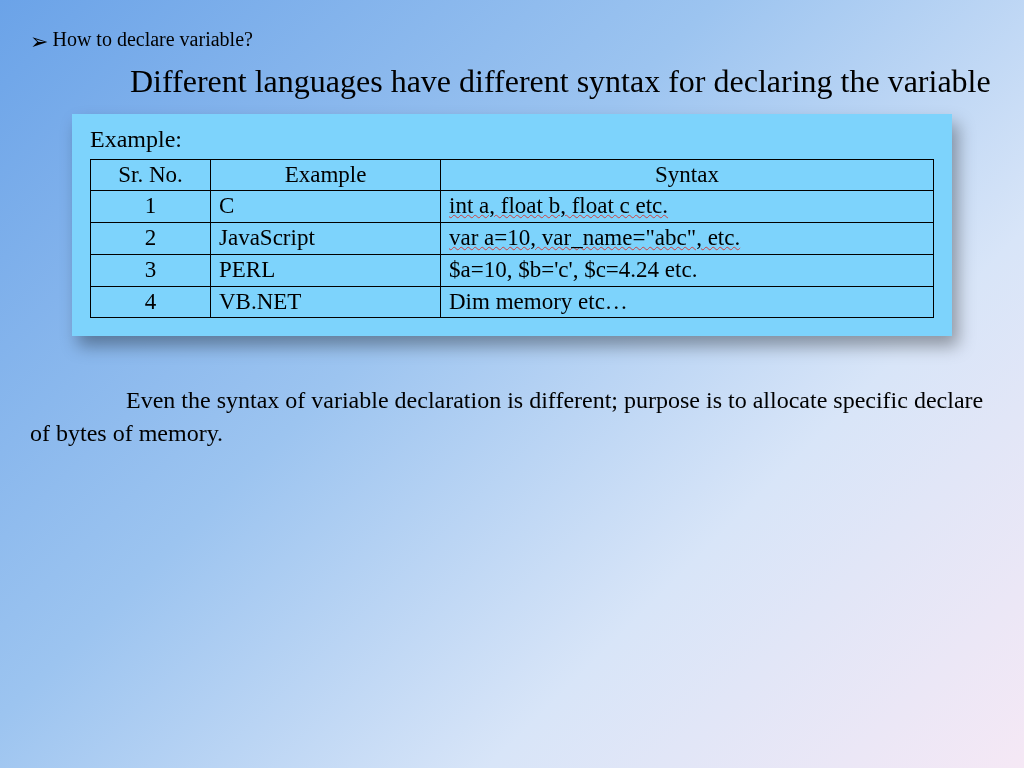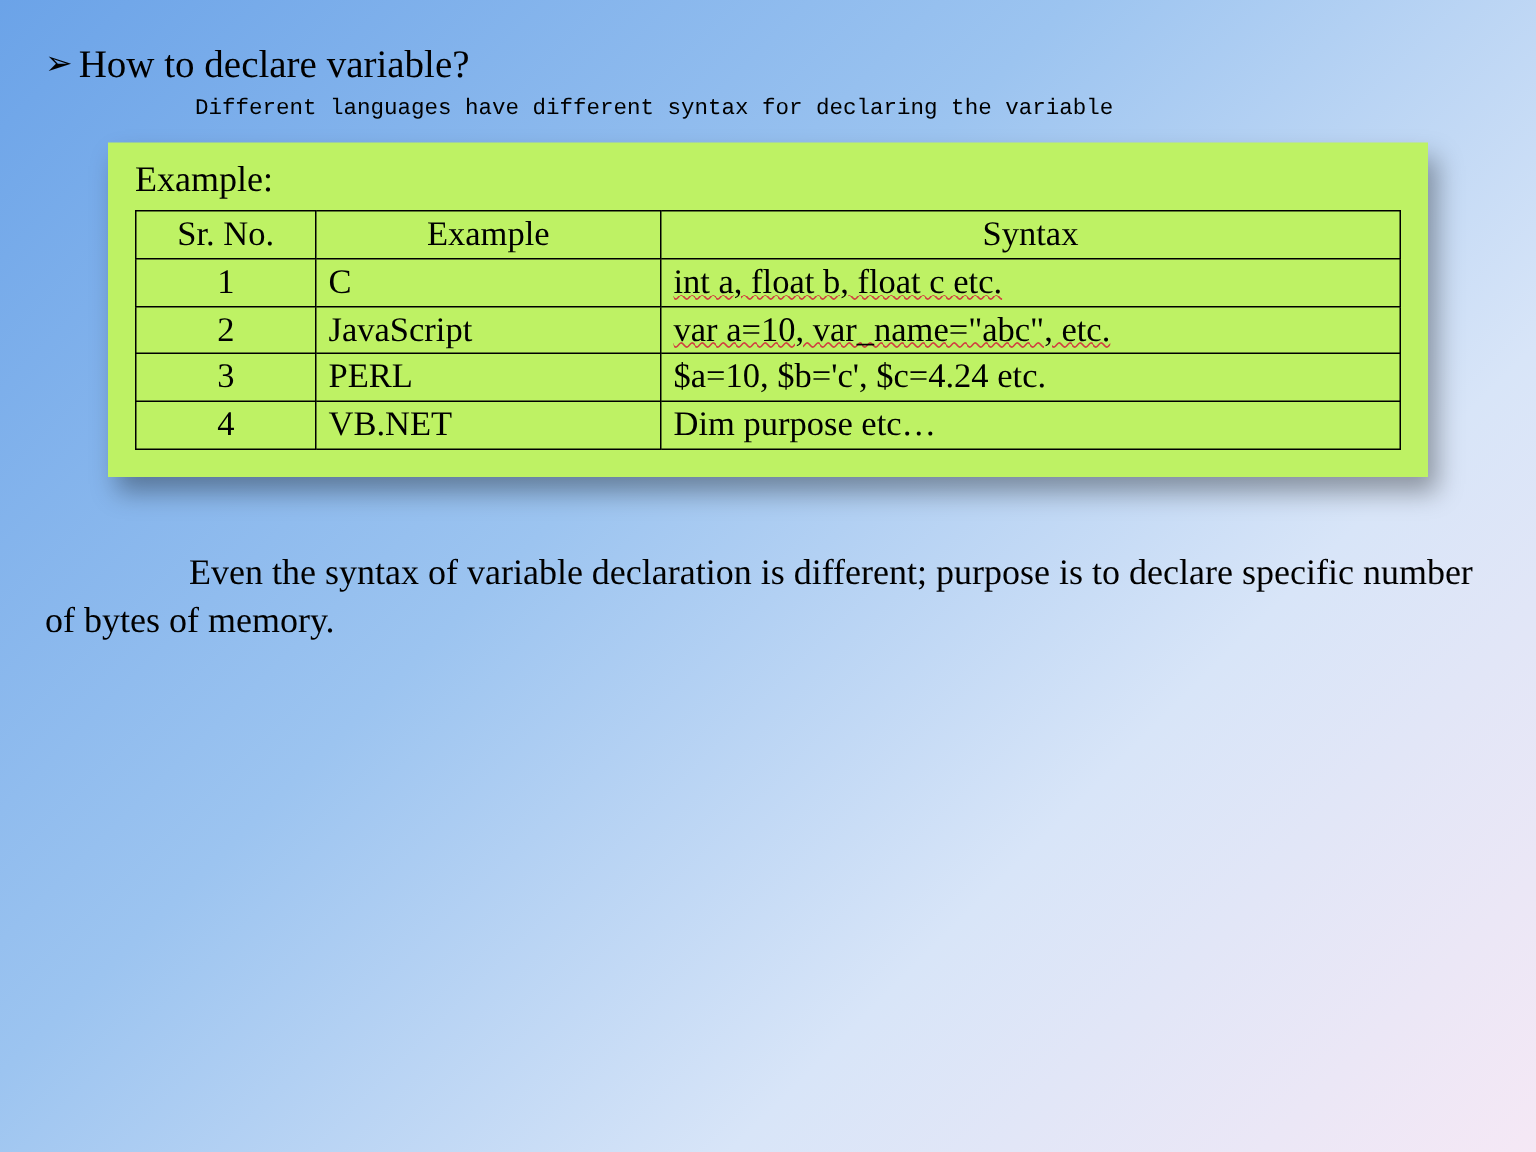--- a/index.html
+++ b/index.html
@@ -19,30 +19,29 @@
       display: flex;
       align-items: flex-start;
       gap: 4px;
     }
     .bullet {
       font-size: 22px;
       line-height: 1.3;
       color: #000;
     }
     .heading-text {
-      font-size: 26px;
+      font-size: 20px;
     }
     .subtitle {
-      font-size: 15px;
+      font-size: 32px;
       padding-left: 100px;
       margin-top: 6px;
-      font-family: Liberation Mono, monospace;
     }
     .card {
-      background: #bef264;
+      background: #7dd3fc;
       margin: 14px 42px 0 42px;
       padding: 12px 18px 18px 18px;
       box-shadow: 6px 10px 16px rgba(0,0,0,0.35);
     }
     .example-label {
       font-size: 24px;
       margin-bottom: 6px;
     }
     table {
       width: 100%;
@@ -110,23 +109,23 @@
           <td><span class="squiggle">var a=10, var_name="abc", etc.</span></td>
         </tr>
         <tr>
           <td class="center">3</td>
           <td>PERL</td>
           <td><span>$a=10, $b='c', $c=4.24 etc.</span></td>
         </tr>
         <tr>
           <td class="center">4</td>
           <td>VB.NET</td>
-          <td><span>Dim purpose etc…</span></td>
+          <td><span>Dim memory etc…</span></td>
         </tr>
       </tbody>
     </table>
   </div>
 
   <div class="footer-text">
-    <span class="indent"></span><span>Even the syntax of variable declaration is different; purpose is to declare specific number of bytes of memory.</span>
+    <span class="indent"></span><span>Even the syntax of variable declaration is different; purpose is to allocate specific declare of bytes of memory.</span>
   </div>
 
 </div>
 
 </body></html>

